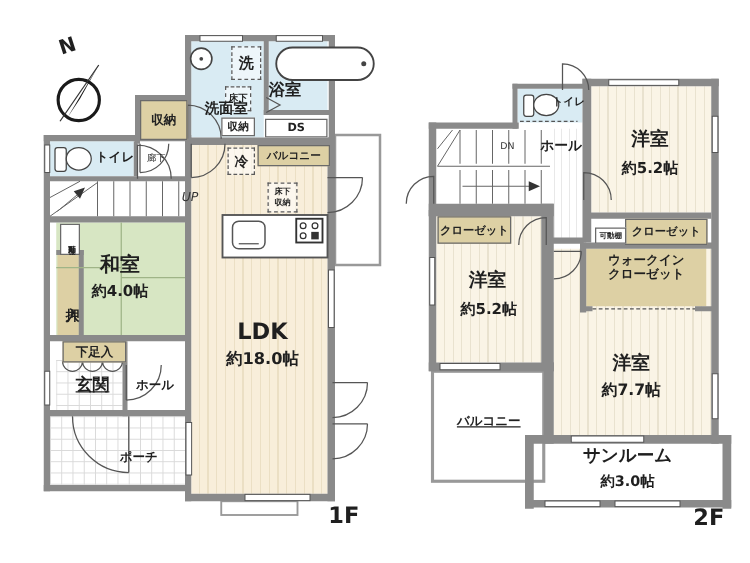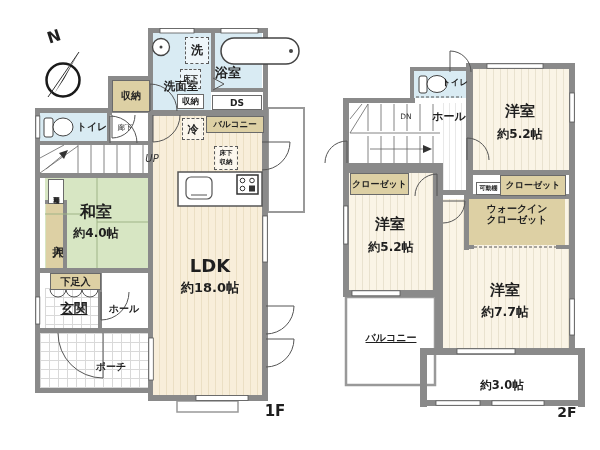--- a/index.html
+++ b/index.html
@@ -241,32 +241,33 @@
   <div class="lbl thin" style="left:113px;top:124px;width:24px;font-size:7.5px;font-family:Liberation Mono, monospace;">廊下</div>
   <div class="lbl thin" style="left:140px;top:153px;width:24px;font-size:10px;color:#333;font-style:italic;">UP</div>
   <div class="lbl vert" style="left:47px;top:216px;width:16px;height:42px;font-size:11px;">押入</div>
   <div class="lbl" style="left:66px;top:203px;width:60px;font-size:16px;">和室</div>
   <div class="lbl" style="left:64px;top:227px;width:64px;font-size:12px;">約4.0帖</div>
   <div class="lbl" style="left:52px;top:301px;width:44px;font-size:13.5px;text-decoration:underline;">玄関</div>
   <div class="lbl" style="left:102px;top:303px;width:44px;font-size:10px;">ホール</div>
   <div class="lbl" style="left:86px;top:361px;width:50px;font-size:10px;">ポーチ</div>
   <div class="lbl" style="left:180px;top:256px;width:60px;font-size:18px;">LDK</div>
   <div class="lbl" style="left:175px;top:281px;width:70px;font-size:13px;">約18.0帖</div>
-  <div class="lbl" style="left:262px;top:403px;width:26px;font-size:15px;">1F</div>
+  <div class="lbl" style="left:262px;top:403px;width:26px;font-size:18px;">1F</div>
 
   <div class="lbl" style="left:442px;top:78px;width:26px;font-size:8.5px;">トイレ</div>
   <div class="lbl" style="left:426px;top:111px;width:46px;font-size:11px;">ホール</div>
   <div class="lbl thin" style="left:397px;top:113px;width:18px;font-size:7.5px;color:#333;">DN</div>
   <div class="lbl" style="left:492px;top:103px;width:56px;font-size:15px;">洋室</div>
   <div class="lbl" style="left:489px;top:128px;width:62px;font-size:12px;">約5.2帖</div>
   <div class="lbl" style="left:362px;top:216px;width:56px;font-size:15px;">洋室</div>
   <div class="lbl" style="left:360px;top:241px;width:62px;font-size:12px;">約5.2帖</div>
   <div class="lbl" style="left:470px;top:203px;width:94px;font-size:10px;">
     <div>ウォークイン</div>
     <div>クローゼット</div>
   </div>
   <div class="lbl" style="left:477px;top:282px;width:56px;font-size:15px;">洋室</div>
   <div class="lbl" style="left:474px;top:305px;width:62px;font-size:12.5px;">約7.7帖</div>
   <div class="lbl thin" style="left:360px;top:332px;width:62px;font-size:10px;font-weight:bold;text-decoration:underline;">バルコニー</div>
+  <div class="lbl" style="left:452px;top:358px;width:100px;font-size:14px;">サンルーム</div>
   <div class="lbl" style="left:462px;top:379px;width:80px;font-size:11.5px;">約3.0帖</div>
-  <div class="lbl" style="left:554px;top:405px;width:26px;font-size:14px;">2F</div>
+  <div class="lbl" style="left:554px;top:405px;width:26px;font-size:18px;">2F</div>
 
 </div>
 
 </body></html>

